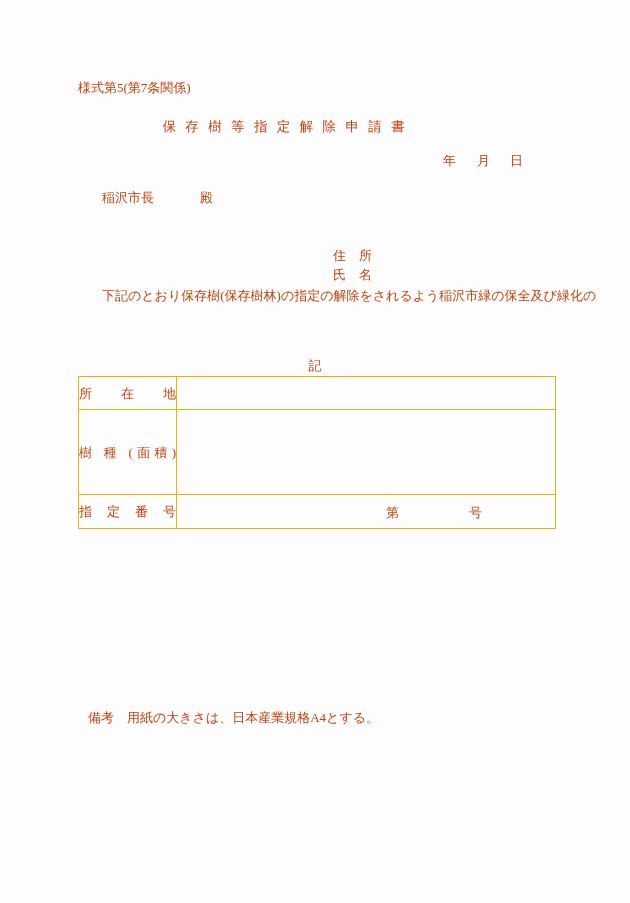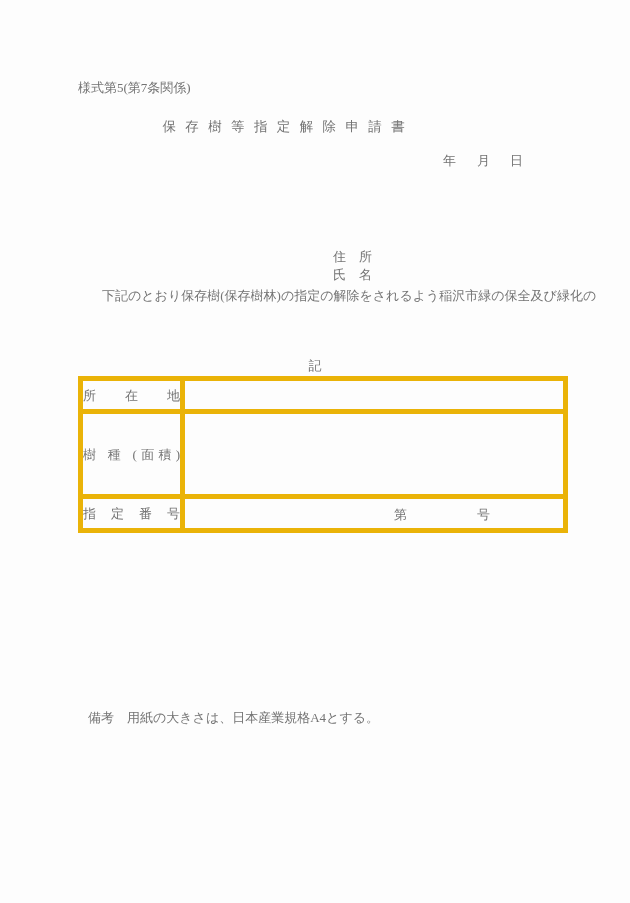--- a/index.html
+++ b/index.html
@@ -6,21 +6,21 @@
     margin: 0;
     padding: 0;
     background: #ffffff;
   }
   .page {
     position: relative;
     width: 630px;
     height: 903px;
     background: #fdfdfd;
     font-family: "Liberation Serif", "DejaVu Serif", serif;
-    color: #737373;
+    color: #c2410c;
     font-size: 13px;
     line-height: 15px;
     overflow: hidden;
   }
   .abs { position: absolute; white-space: nowrap; }
 
   .form-number { left: 78px; top: 80px; }
 
   .doc-title {
     left: 0; top: 119px; width: 570px;
@@ -30,39 +30,39 @@
   }
 
   .date-line { left: 0; top: 153px; width: 630px; height: 16px; }
   .date-line .dl-year  { position: absolute; left: 443px; }
   .date-line .dl-month { position: absolute; left: 477px; }
   .date-line .dl-day   { position: absolute; left: 510px; }
 
   .addressee { left: 102px; top: 190px; width: 300px; height: 16px; }
   .addressee .honorific { position: absolute; left: 98px; top: 0; }
 
-  .applicant-address { left: 333px; top: 249px; }
+  .applicant-address { left: 333px; top: 249px; font-family: Liberation Mono, monospace; }
   .applicant-name    { left: 333px; top: 267px; }
 
   .body-line1 { left: 102px; top: 288px; }
   .body-line2 { left: 78px;  top: 306px; }
 
   .record-heading {
     left: 0; top: 358px; width: 630px;
     text-align: center;
   }
 
   .form-table-wrap { left: 78px; top: 376px; }
   table.form-table {
     border-collapse: collapse;
     table-layout: fixed;
     width: 477px;
   }
   table.form-table td {
-    border: 5px solid #eab308;
+    border: 1px solid #eab308;
     padding: 0;
     vertical-align: middle;
     font-size: 13px;
   }
   td.label-cell {
     width: 97px;
     padding: 0 9px;
     text-align: justify;
     text-align-last: justify;
   }
@@ -98,20 +98,24 @@
   <div class="abs form-number">様式第5(第7条関係)</div>
 
   <div class="abs doc-title">保 存 樹 等 指 定 解 除 申 請 書</div>
 
   <div class="abs date-line">
     <span class="dl-year">年</span>
     <span class="dl-month">月</span>
     <span class="dl-day">日</span>
   </div>
 
+  <div class="abs addressee">
+    <span>稲沢市長</span>
+    <span class="honorific">殿</span>
+  </div>
 
   <div class="abs applicant-address">住　所</div>
 
   <div class="abs applicant-name">氏　名</div>
 
   <div class="abs body-line1">下記のとおり保存樹(保存樹林)の指定の解除をされるよう稲沢市緑の保全及び緑化の</div>
 
 
   <div class="abs record-heading">記</div>
 

